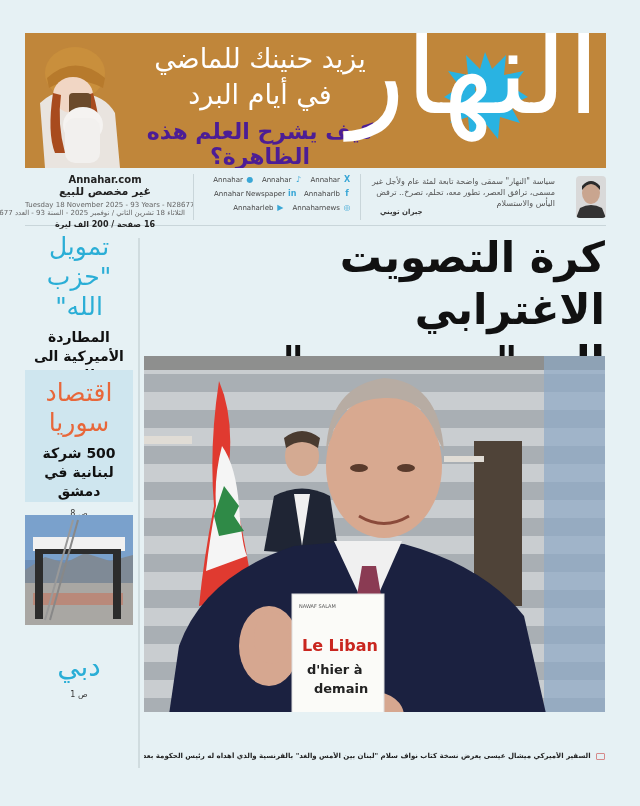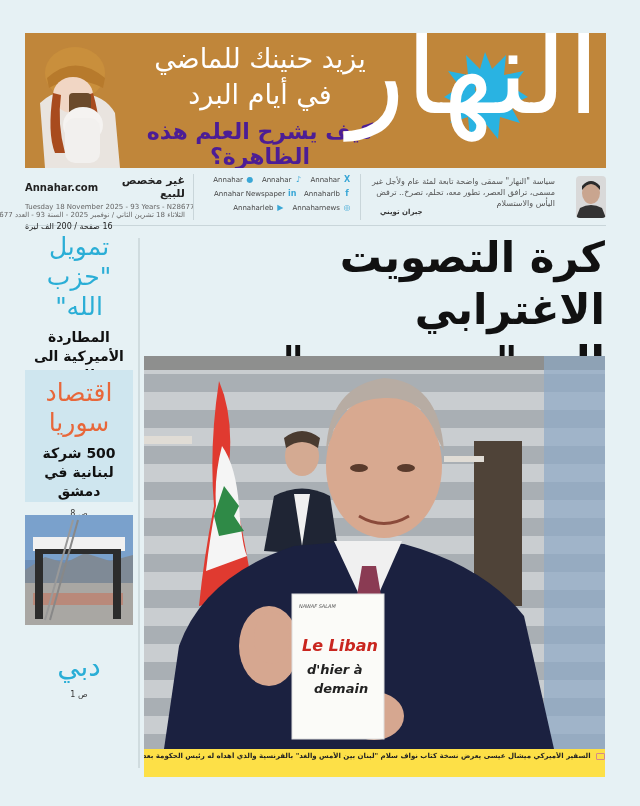--- a/index.html
+++ b/index.html
@@ -12,26 +12,26 @@
   .logo-text { position: absolute; right: 0; top: -26px; font-family: "DejaVu Serif", serif; font-size: 118px; color: #ffffff; direction: rtl; line-height: 1; font-weight: normal; }
   .promo { position: absolute; left: 110px; top: 8px; width: 250px; text-align: center; direction: rtl; color: #fff; }
   .promo .l1 { font-size: 27px; line-height: 36px; font-weight: normal; }
   .promo .l2 { font-size: 27px; line-height: 36px; }
   .promo .l3 { font-size: 22px; font-weight: bold; color: #4c1d95; margin-top: 6px; }
   .promo .pg { font-size: 10px; color: #111; margin-top: 4px; }
   .girl { position: absolute; left: 0; top: 0; width: 110px; height: 135px; }
 
   .infobar { position: absolute; left: 25px; top: 172px; width: 581px; height: 54px; border-bottom: 1px solid #c9d6da; }
   .info-left { position: absolute; left: 0; top: 2px; width: 160px; }
-  .info-left .top-row { display: flex; justify-content: space-between; align-items: center; }
+  .info-left .top-row { display: flex; justify-content: space-between; align-items: center; flex-direction: column; }
   .info-left .site { font-size: 10px; font-weight: bold; color: #222; }
   .info-left .notsale { font-size: 11px; font-weight: bold; color: #222; direction: rtl; }
   .info-left .en-date { font-size: 7px; color: #666; margin-top: 3px; white-space: nowrap; }
   .info-left .ar-date { font-size: 7px; color: #666; direction: rtl; text-align: right; white-space: nowrap; }
-  .info-left .price { font-size: 8px; font-weight: normal; color: #222; direction: rtl; text-align: left; margin-top: 3px; }
+  .info-left .price { font-size: 8px; font-weight: bold; color: #222; direction: rtl; text-align: center; margin-top: 3px; }
   .vsep { position: absolute; top: 2px; width: 1px; height: 46px; background: #c9d6da; }
   .social { position: absolute; left: 176px; top: 4px; width: 150px; font-size: 7px; color: #444; }
   .social .row { display: flex; justify-content: flex-end; gap: 8px; margin-bottom: 6px; white-space: nowrap; }
   .social .item { display: inline-flex; align-items: center; gap: 3px; }
   .sicon { display: inline-block; width: 8px; height: 8px; border-radius: 2px; color: #3aa7d6; font-size: 8px; line-height: 8px; text-align: center; font-weight: bold; }
   .quote { position: absolute; left: 345px; top: 4px; width: 185px; direction: rtl; text-align: right; font-size: 8px; color: #555; line-height: 11px; }
   .author { position: absolute; left: 355px; top: 36px; font-size: 7px; font-weight: bold; color: #333; direction: rtl; }
   .portrait { position: absolute; right: 0; top: 4px; width: 30px; height: 42px; border-radius: 4px; overflow: hidden; }
 
   .headline { position: absolute; left: 145px; top: 232px; width: 460px; direction: rtl; color: #111; font-weight: bold; }
@@ -43,21 +43,21 @@
   .side-vline { position: absolute; left: 138px; top: 238px; width: 2px; height: 530px; background: #d0dcdf; }
   .sb { text-align: center; direction: rtl; }
   .sb .kicker { font-size: 25px; line-height: 30px; font-weight: normal; }
   .sb .title { font-size: 14px; font-weight: bold; color: #111; line-height: 19px; margin-top: 6px; }
   .sb .pg { font-size: 8px; color: #333; margin-top: 8px; }
   .sb1 { position: absolute; left: 0; top: 0; width: 108px; }
   .sb2 { position: absolute; left: 0; top: 138px; width: 108px; background: #cfe6ef; height: 132px; padding-top: 8px; }
   .sb-photo { position: absolute; left: 0; top: 283px; width: 108px; height: 110px; overflow: hidden; }
   .sb3 { position: absolute; left: 0; top: 420px; width: 108px; }
 
-  .photo { position: absolute; left: 144px; top: 356px; width: 461px; height: 421px; overflow: hidden; background: #fde047; font-style: italic; }
+  .photo { position: absolute; left: 144px; top: 356px; width: 461px; height: 356px; overflow: hidden; background: #fde047; }
   .caption { position: absolute; left: 144px; top: 752px; width: 461px; direction: rtl; text-align: right; font-size: 7px; font-weight: bold; color: #222; white-space: nowrap; overflow: hidden; }
   .caption .cam { display: inline-block; width: 9px; height: 7px; border: 1px solid #d58a8a; border-radius: 1px; margin-left: 3px; vertical-align: middle; }
 </style>
 </head>
 <body>
 
 <div class="masthead">
   <div class="girl">
     <svg width="110" height="135" viewBox="0 0 110 135">
       <rect width="110" height="135" fill="#c0863a"></rect>

